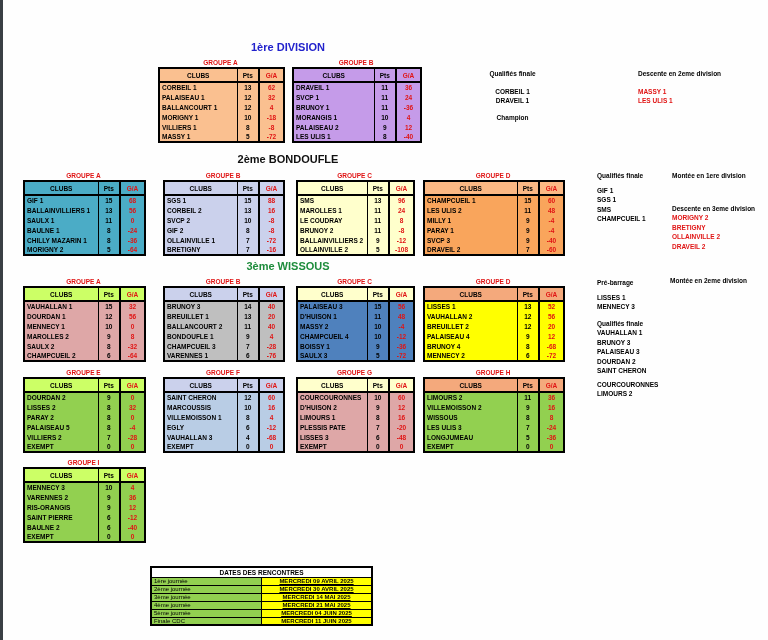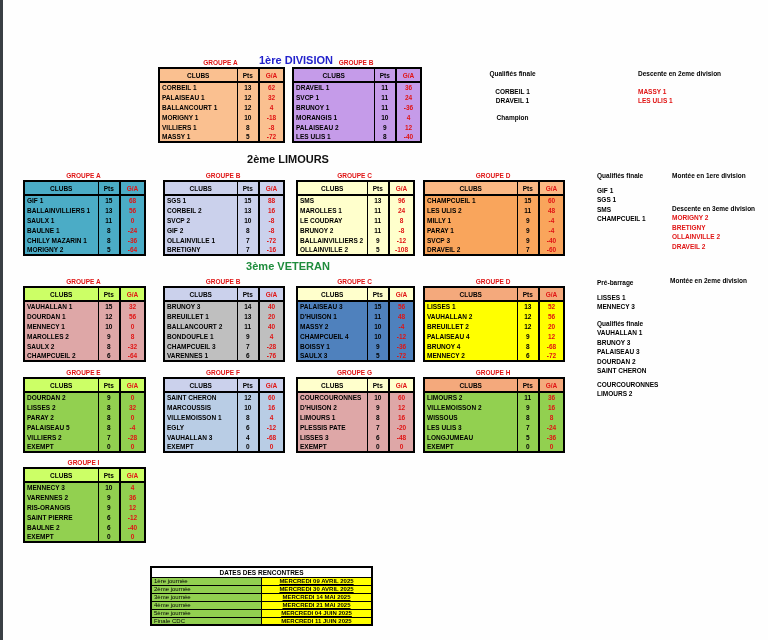--- a/index.html
+++ b/index.html
@@ -10,21 +10,21 @@
   }
   .left-edge { position:absolute; left:0; top:0; width:3px; height:100%; background:#3a3f44; }
   .main-title {
     position:absolute; top:22px; left:0; width:600px; text-align:center;
     font-size:11px; font-weight:bold; font-style:italic; letter-spacing:.2px;
   }
   .division-label {
     position:absolute; left:0; width:576px; text-align:center;
     font-size:11px; font-weight:bold;
   }
-  .d1 { top:54px;margin-left:8px; } .d2 { top:153px; } .d3 { top:260px; }
+  .d1 { top:41px; } .d2 { top:153px; } .d3 { top:260px; }
   .group-block { position:absolute; }
   .group-label { text-align:center; font-size:6.5px; font-weight:bold; height:8px; line-height:7px; }
   table.grp { border-collapse:collapse; table-layout:fixed; width:100%; border:2px solid #000; }
   table.grp th { border:1px solid #000; border-bottom:2px solid #000; height:14px; font-size:6.5px; font-weight:bold; text-align:center; }
   table.grp td { border-left:1px solid #000; border-right:1px solid #000; height:10px; font-size:6.5px; font-weight:bold; white-space:nowrap; overflow:hidden; }
   table.grp .clubs { text-align:left; padding-left:2px; }
   table.grp th.clubs { text-align:center; padding-left:0; }
   table.grp .pts { text-align:center; }
   table.grp .ga { text-align:center; border-left:2px solid #000; }
   .ann { position:absolute; font-size:6.5px; font-weight:bold; line-height:9.5px; white-space:nowrap; }
@@ -40,22 +40,22 @@
   .dates-tbl td.dd { text-align:center; font-weight:bold; text-decoration:underline; }
 </style>
 </head>
 <body>
 
 <div id="page">
   <div class="left-edge"></div>
 
 
   <div class="division-label d1" style="color: rgb(34, 34, 204);">1ère DIVISION</div>
-  <div class="division-label d2" style="color: rgb(17, 17, 17);">2ème LIMOURS</div>
-  <div class="division-label d3" style="color: rgb(30, 140, 60);">3ème VETERAN</div>
+  <div class="division-label d2" style="color: rgb(17, 17, 17);">2ème BONDOUFLE</div>
+  <div class="division-label d3" style="color: rgb(30, 140, 60);">3ème WISSOUS</div>
 
   <div id="tables-root">
       <div class="group-block" style="left: 158px; top: 59px; width: 125px;">
         <div class="group-label" style="color: rgb(224, 20, 20);">GROUPE A</div>
         <table class="grp">
           <thead>
             <tr>
               <th class="clubs" style="width:78px;background:#FAC090">CLUBS</th>
               <th class="pts" style="width:22px;background:#FAC090">Pts</th>
               <th class="ga" style="width:25px;background:#FAC090;color:#E01414">G/A</th>

